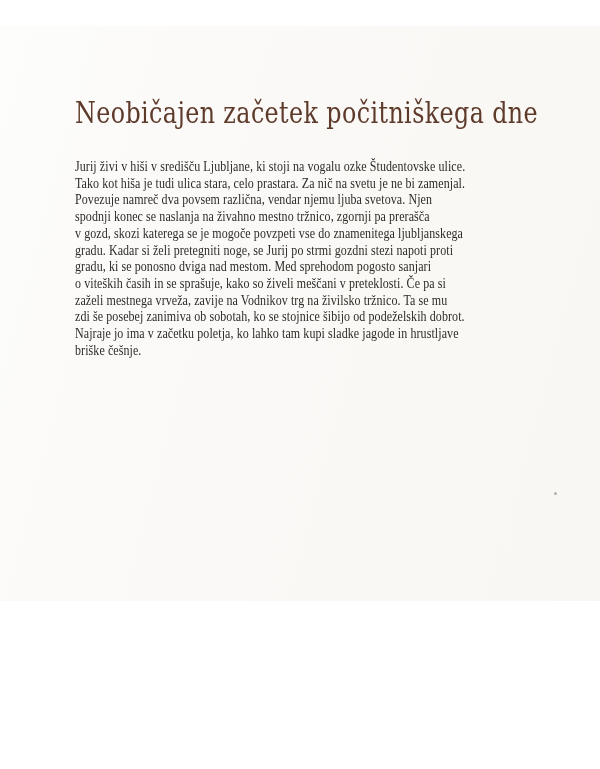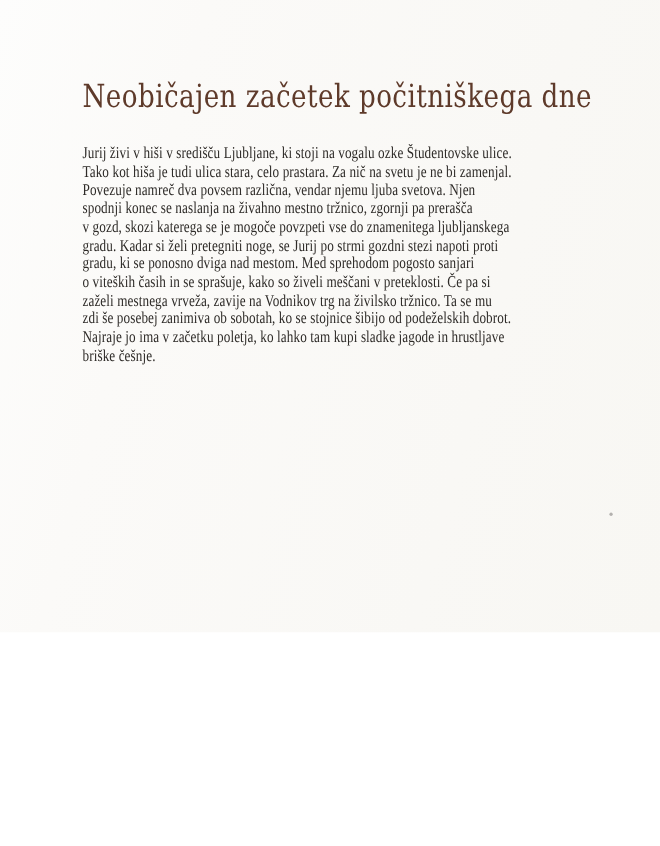--- a/index.html
+++ b/index.html
@@ -6,20 +6,21 @@
     margin: 0;
     padding: 0;
   }
   .page {
     position: relative;
     width: 600px;
     height: 575px;
     overflow: hidden;
     background: linear-gradient(105deg, #fdfdfc 0%, #fbfaf8 25%, #f9f8f5 70%, #f8f7f3 100%);
     font-family: "Liberation Serif", serif;
+    margin-top: 26px;
   }
   .chapter-title {
     position: absolute;
     left: 75px;
     top: 70px;
     margin: 0;
     font-family: "DejaVu Serif", serif;
     font-size: 29px;
     font-weight: 500;
     letter-spacing: 0.5px;

